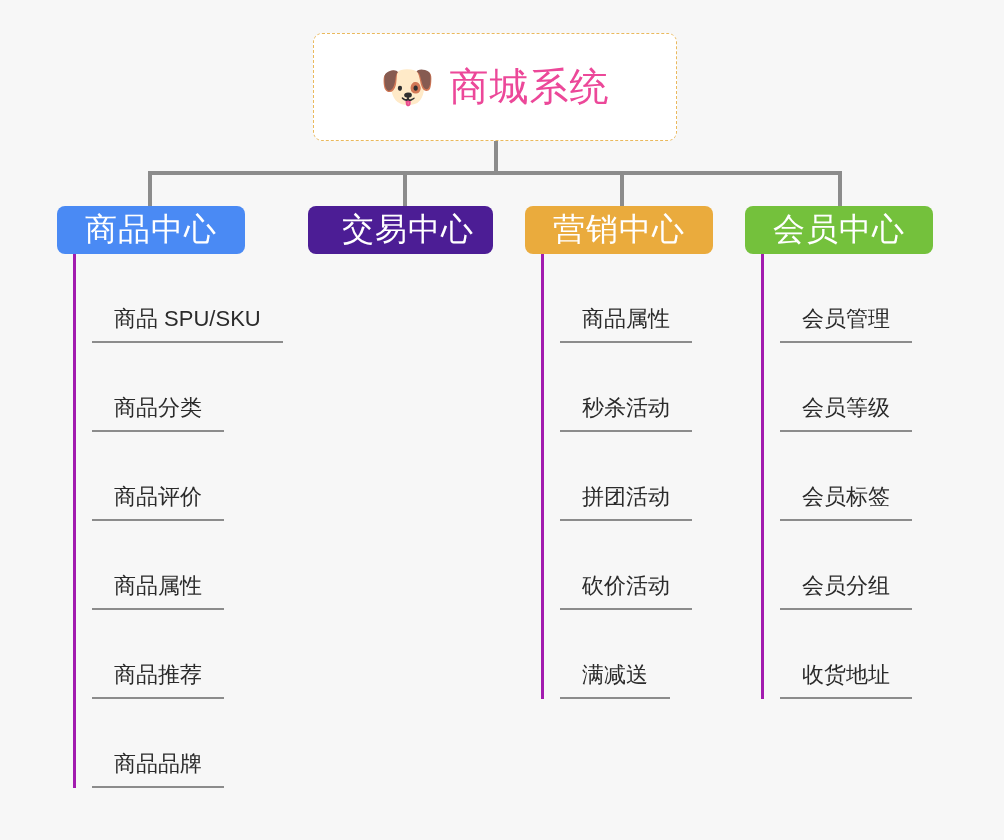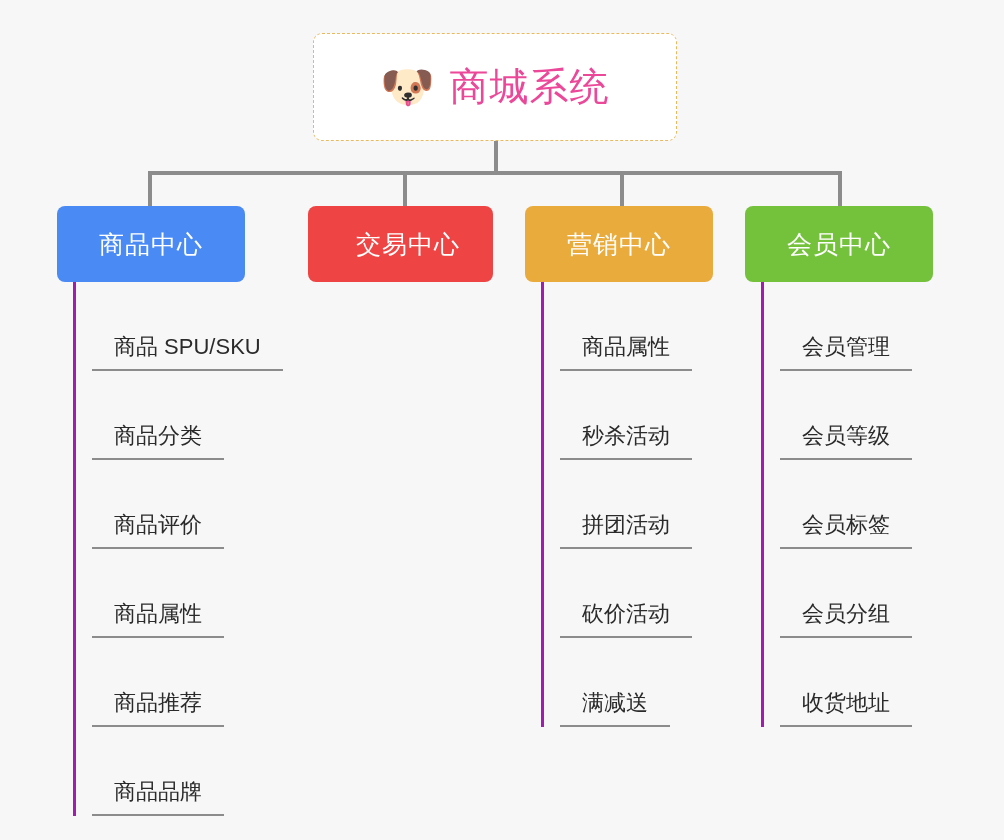--- a/index.html
+++ b/index.html
@@ -80,27 +80,27 @@
   .branch {
     position: absolute;
     top: 206px;
   }
   .branch-1 { left: 57px;  width: 188px; }
   .branch-2 { left: 308px; width: 185px; }
   .branch-3 { left: 525px; width: 188px; }
   .branch-4 { left: 745px; width: 188px; }
 
   .branch-header {
-    height: 76px;
+    height: 48px;
     border-radius: 8px;
     display: flex;
     align-items: center;
     justify-content: center;
     color: #ffffff;
-    font-size: 25px;
+    font-size: 32px;
     letter-spacing: 1px;
     box-sizing: border-box;
   }
 
   
   .leaf-stack {
     position: relative;
     margin-top: 0;
     padding-left: 16px;
     border-left: 3px solid #a21caf;
@@ -159,21 +159,21 @@
       <div class="leaf-item">
           <span class="leaf-label">商品推荐</span>
         </div>
       <div class="leaf-item">
           <span class="leaf-label">商品品牌</span>
         </div>
     </div>
   </div>
 
   <div class="branch branch-2">
-    <div class="branch-header" style="background:#ef4444;padding-left:15px;">
+    <div class="branch-header" style="background:#4c1d95;padding-left:15px;">
       <span>交易中心</span>
     </div>
   </div>
 
   <div class="branch branch-3">
     <div class="branch-header" style="background:#eaab3d;">
       <span>营销中心</span>
     </div>
     <div class="leaf-stack">
       <div class="leaf-item">

